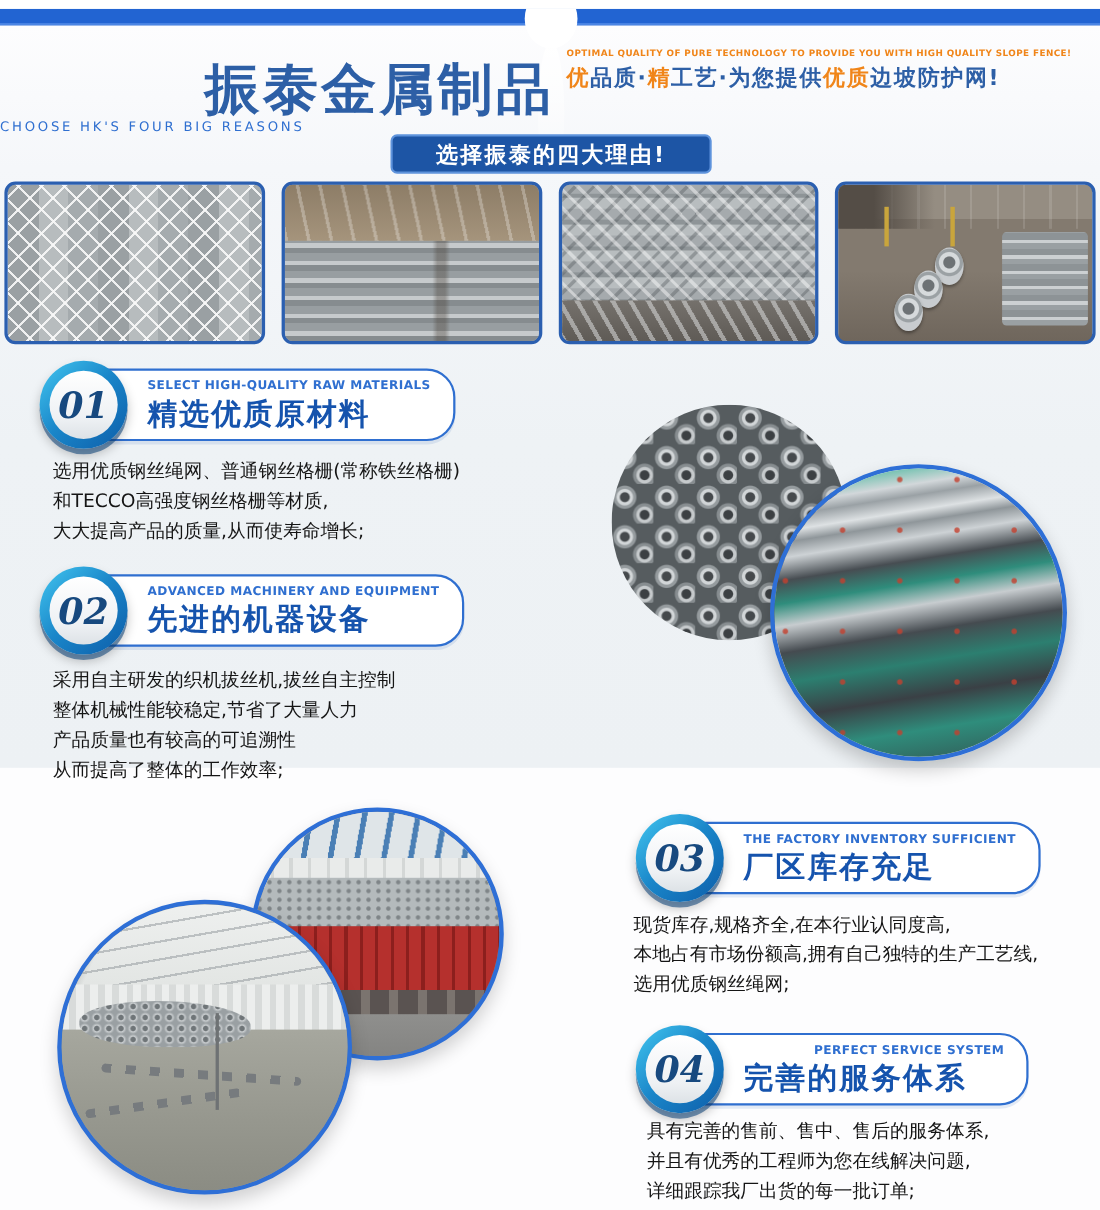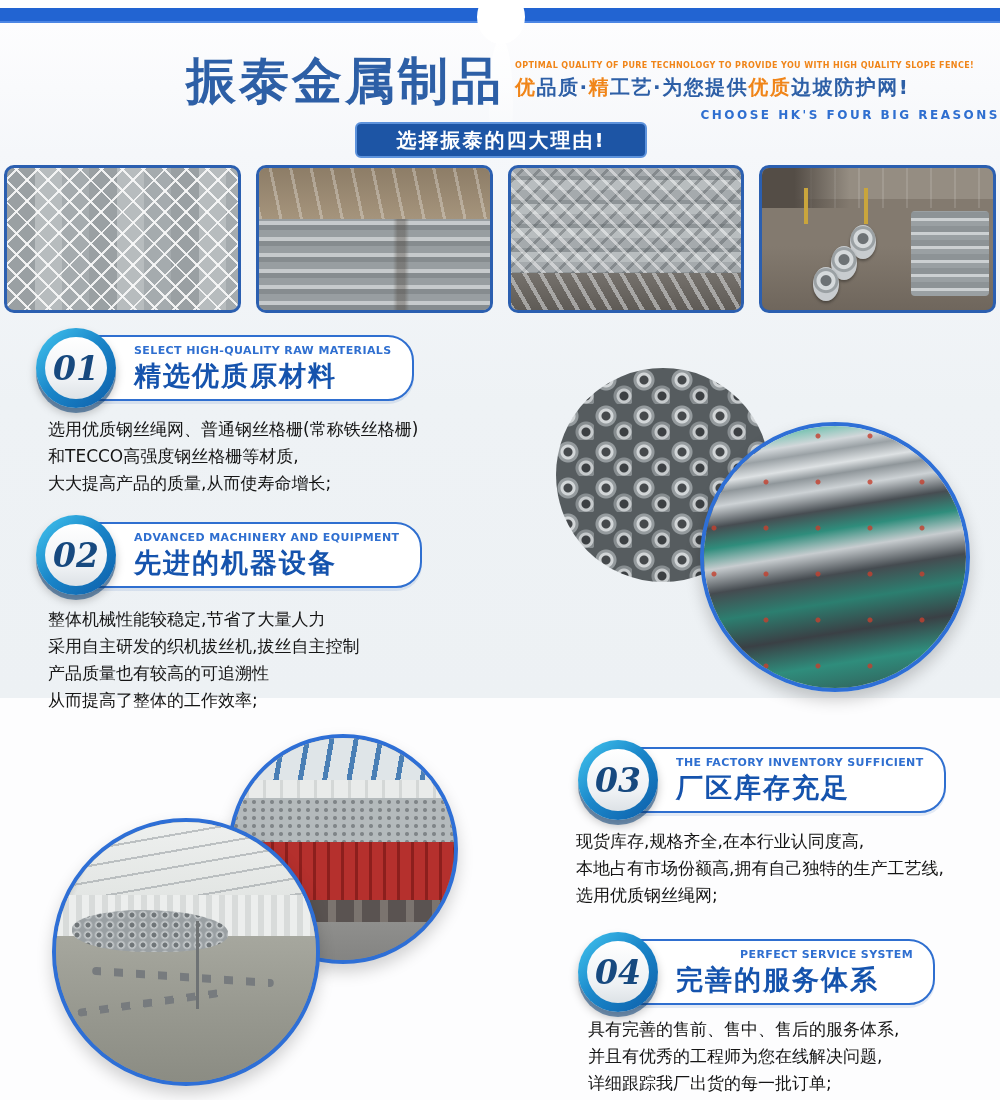--- a/index.html
+++ b/index.html
@@ -11,27 +11,27 @@
   .top-bubble{position:absolute;left:477px;top:-18px;width:48px;height:54px;background:#ffffff;border-radius:50%;z-index:6;}
   .top-bubble-tail{position:absolute;left:489px;top:30px;width:24px;height:130px;border-radius:50%;
     background:linear-gradient(180deg,rgba(255,255,255,.95) 0%,rgba(255,255,255,0) 90%);z-index:6;}
 
   
   .upper-tint{position:absolute;left:0;top:15px;width:1000px;height:675px;z-index:0;
     background:linear-gradient(180deg,#fdfdfe 0px,#f5f7fa 130px,#eef2f5 380px,#edf1f4 100%);}
 
   
   .logo{position:absolute;left:186px;top:40px;z-index:7;font-size:50px;font-weight:900;color:#2d5fa6;letter-spacing:3px;white-space:nowrap;}
-  .tagline{position:absolute;left:515px;top:53px;z-index:7;width:380px;}
+  .tagline{position:absolute;left:515px;top:36px;z-index:7;width:380px;}
   .tagline-en{font-size:8px;font-weight:bold;color:#f08519;letter-spacing:.4px;white-space:nowrap;}
   .tagline-zh{margin-top:4px;font-size:20px;font-weight:bold;letter-spacing:1.5px;white-space:nowrap;}
   .t-blue{color:#2d5fa6;}
   .t-orange{color:#f08519;}
-  .choose-en{position:absolute;left:0;top:100px;width:1000px;text-align:right;z-index:7;
-    font-size:12px;font-weight:bold;color:#2f6fd0;letter-spacing:2.5px;}
+  .choose-en{position:absolute;left:0;top:100px;width:1000px;text-align:left;z-index:7;
+    font-size:12px;font-weight:normal;color:#2f6fd0;letter-spacing:2.5px;}
   .choose-btn{position:absolute;left:355px;top:114px;width:288px;height:32px;z-index:7;
     background:#1d55a5;border:2px solid #5e93dc;border-radius:6px;
     display:flex;align-items:center;justify-content:center;
     color:#ffffff;font-size:20px;font-weight:bold;letter-spacing:2px;cursor:pointer;}
 
   
   .photo-row{position:absolute;left:4px;top:157px;width:992px;height:148px;display:flex;gap:15px;z-index:1;}
   .photo{flex:1;height:148px;border:3px solid #2b5fb0;border-radius:10px;overflow:hidden;position:relative;box-sizing:border-box;background:#a8aeb1;}
   .ph-fence{background:
     repeating-linear-gradient(45deg,rgba(248,248,248,.9) 0 2px,transparent 2px 15px),
@@ -178,22 +178,22 @@
   <div class="reason-header" style="left:36px;top:507px;">
     <div class="badge">
       <div class="badge-inner">02</div>
     </div>
     <div class="pill">
       <div class="pill-en">ADVANCED MACHINERY AND EQUIPMENT</div>
       <div class="pill-title">先进的机器设备</div>
     </div>
   </div>
   <div class="reason-body" style="left:48px;top:598px;">
+    <div>采用自主研发的织机拔丝机,拔丝自主控制</div>
     <div>整体机械性能较稳定,节省了大量人力</div>
-    <div>采用自主研发的织机拔丝机,拔丝自主控制</div>
     <div>产品质量也有较高的可追溯性</div>
     <div>从而提高了整体的工作效率;</div>
   </div>
 
   <div class="circle c-coils"></div>
   <div class="circle c-machine">
     <div class="machine-inner deco"></div>
     <div class="machine-dots deco"></div>
   </div>
 

